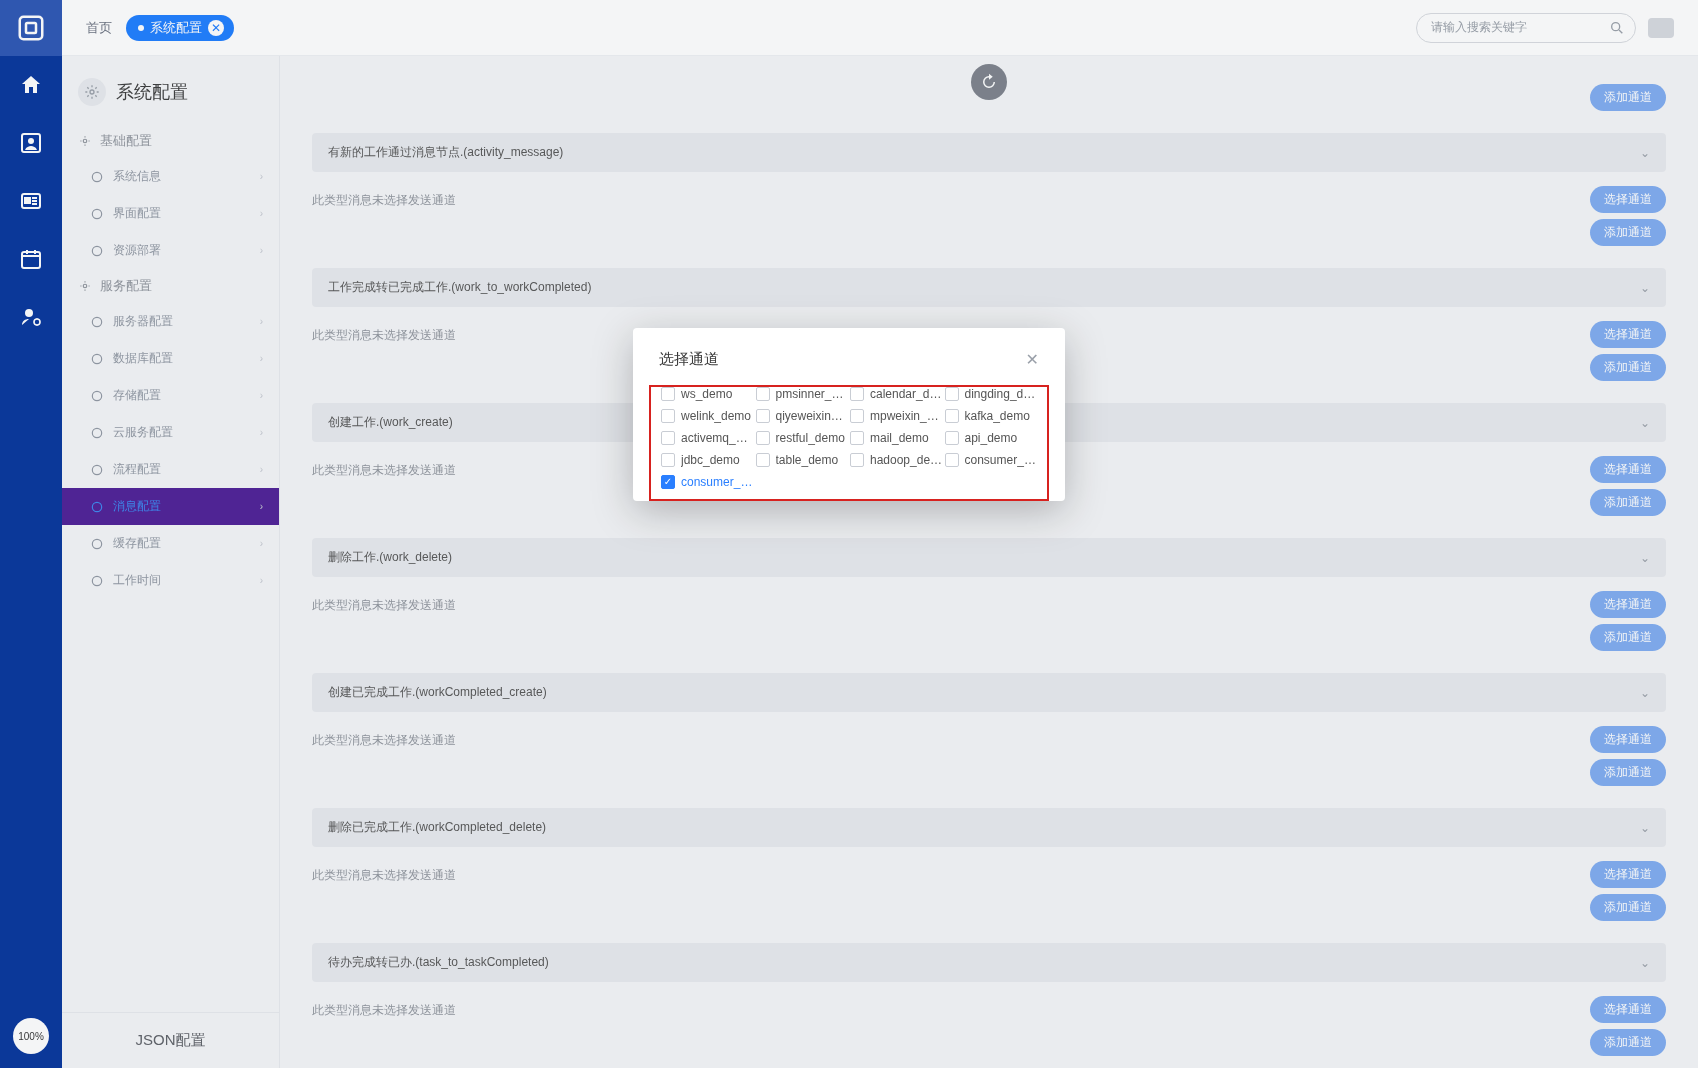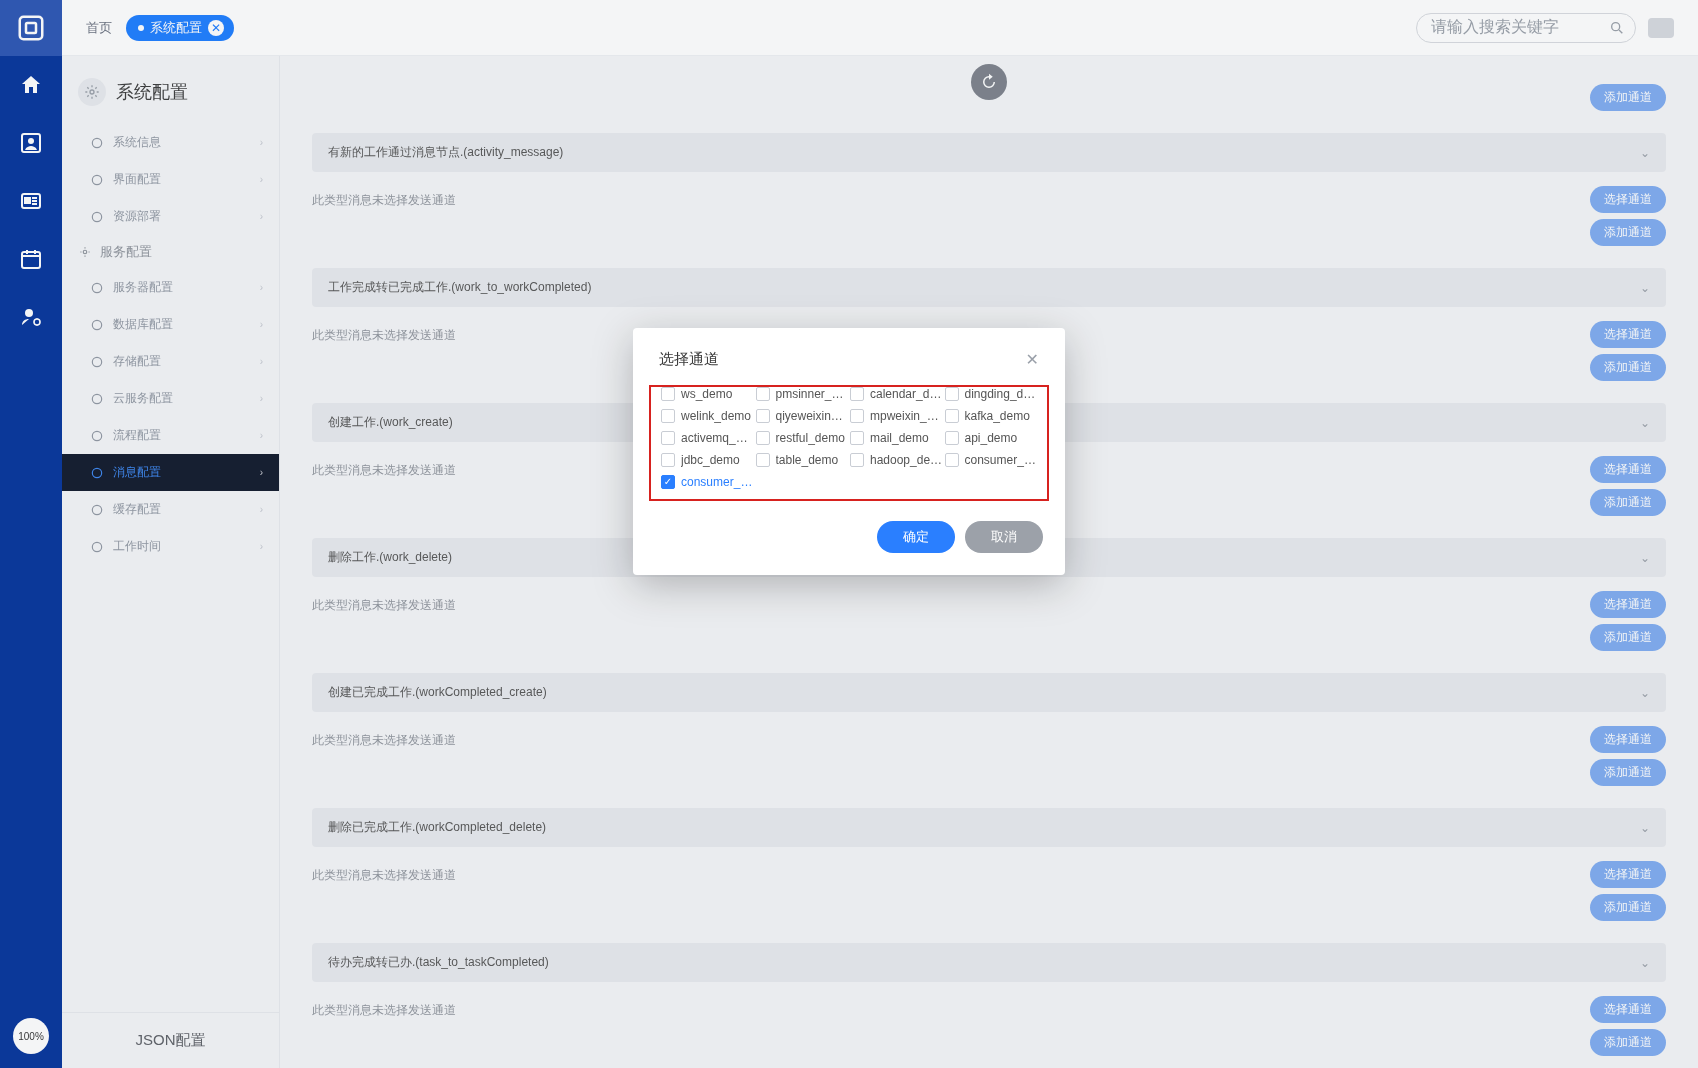--- a/index.html
+++ b/index.html
@@ -15,34 +15,34 @@
 .rail-bottom { position:absolute; bottom:14px; width:36px; height:36px; border-radius:50%; background:#fff; color:#333; font-size:10px; display:flex; align-items:center; justify-content:center;text-align:center; }
 
 
 .main { flex:1; display:flex; flex-direction:column; min-width:0; }
 .topbar { height:56px; background:#fff; display:flex; align-items:center; padding:0 24px; gap:14px; border-bottom:1px solid #eef0f3; }
 .tab-home { color:#6b7280; font-size:13px; cursor:pointer; }
 .tab-pill { background:#1b7cff; color:#fff; border-radius:14px; padding:4px 10px 4px 12px; display:flex; align-items:center; gap:6px; font-size:13px; }
 .tab-pill .dot { width:6px; height:6px; border-radius:50%; background:#fff; }
 .tab-pill .x { width:16px; height:16px; border-radius:50%; background:#fff; color:#1b7cff; font-size:12px; display:flex; align-items:center; justify-content:center; }
 .top-right { margin-left:auto; display:flex; align-items:center; gap:12px; }
-.search { width:220px; height:30px; border:1px solid #d8dbe0; border-radius:15px; padding:0 32px 0 14px; color:#9aa0a9; display:flex; align-items:center; position:relative; font-size:16px; }
+.search { width:220px; height:30px; border:1px solid #d8dbe0; border-radius:15px; padding:0 32px 0 14px; color:#9aa0a9; display:flex; align-items:center; position:relative; font-size:12px; }
 .search-icon { position:absolute; right:10px; top:6px; }
 .chat-ic { width:26px; height:20px; background:#d6d9df; border-radius:4px; position:relative; }
 
 
 .body { flex:1; display:flex; min-height:0; position:relative; }
 .sidepanel { width:218px; background:#f5f6f8; border-right:1px solid #e8eaee; padding:16px 0 0; display:flex; flex-direction:column; }
 .panel-title { display:flex; align-items:center; gap:10px; padding:6px 16px 18px; }
 .panel-title .gear { width:28px; height:28px; border-radius:50%; background:#e8eaee; display:flex; align-items:center; justify-content:center; }
 .panel-title h2 { font-size:18px; font-weight:500; color:#3a3a3a; }
 .navgroup { padding:8px 16px; color:#8f949c; display:flex; align-items:center; gap:8px; font-size:13px; }
 .navitem { padding:10px 16px 10px 28px; color:#9097a2; display:flex; align-items:center; gap:9px; font-size:12px; cursor:pointer; position:relative; }
 .navitem .chev { margin-left:auto; color:#c5c9d0; font-size:10px; }
-.navitem.active { background:#0f172a; color:#3a86f0;text-align:center; }
+.navitem.active { background:#4c1d95; color:#3a86f0;text-align:center; }
 .navgroup svg, .navitem svg.ic { width:14px; height:14px; fill:currentColor; flex-shrink:0; }
 .json-footer { margin-top:auto; border-top:1px solid #e8eaee; height:56px; display:flex; align-items:center; justify-content:center; color:#5d6066; font-size:15px; }
 
 
 .content { flex:1; overflow:auto; padding:14px 32px 32px; position:relative; }
 .refresh-fab { position:absolute; top:8px; left:50%; transform:translateX(-50%); width:36px; height:36px; border-radius:50%; background:#7c818a; display:flex; align-items:center; justify-content:center; z-index:1; }
 .refresh-fab svg { width:18px; height:18px; fill:#fff; }
 .section { margin-bottom:22px; }
 .sec-header { background:#e8eaee; border-radius:4px; padding:11px 16px; display:flex; align-items:center; color:#555; font-size:12px; }
 .sec-header .chev { margin-left:auto; color:#9aa0a9; }
@@ -144,20 +144,27 @@
         <div class="panel-title">
           <span class="gear">
               <svg width="16" height="16" viewBox="0 0 24 24" fill="#9aa0a9">
                 <circle cx="12" cy="12" r="3" fill="none" stroke="#9aa0a9" stroke-width="2"></circle>
                 <path d="M12 2v3M12 19v3M2 12h3M19 12h3M5 5l2 2M17 17l2 2M5 19l2-2M17 7l2-2" stroke="#9aa0a9" stroke-width="2"></path>
               </svg>
             </span>
           <h2>系统配置</h2>
         </div>
         <div id="nav-mount">
+            <div class="navgroup">
+              <svg class="ic" viewBox="0 0 24 24">
+                <circle cx="12" cy="12" r="3" fill="none" stroke="currentColor" stroke-width="2"></circle>
+                <path d="M12 4v2M12 18v2M4 12h2M18 12h2" stroke="currentColor" stroke-width="2"></path>
+              </svg>
+              <span>基础配置</span>
+            </div>
             <div class="navitem">
               <svg class="ic" viewBox="0 0 24 24">
                 <circle cx="12" cy="12" r="8" fill="none" stroke="currentColor" stroke-width="2"></circle>
               </svg>
               <span>系统信息</span>
               <span class="chev">›</span>
             </div>
             <div class="navitem">
               <svg class="ic" viewBox="0 0 24 24">
                 <circle cx="12" cy="12" r="8" fill="none" stroke="currentColor" stroke-width="2"></circle>
@@ -422,18 +429,14 @@
           <div class="cb">
             <span class="box"></span>
             <span class="lbl">consumer_mail</span>
           </div>
           <div class="cb checked">
             <span class="box"></span>
             <span class="lbl">consumer_jdbc</span>
           </div>
         </div>
     </div>
-    <div class="modal-foot">
-      <button class="btn primary">确定</button>
-      <button class="btn secondary">取消</button>
-    </div>
   </div>
 </div>
 
 </body></html>

